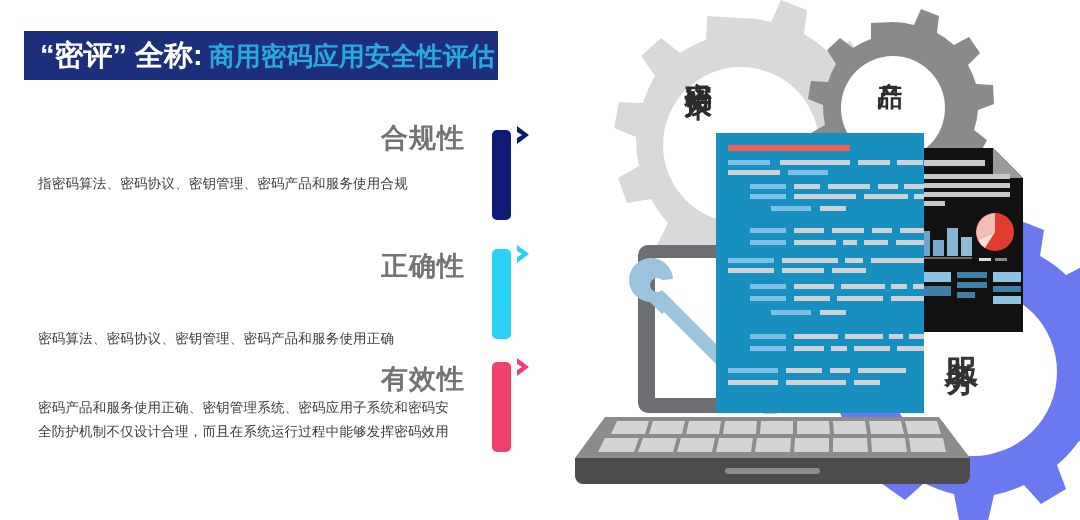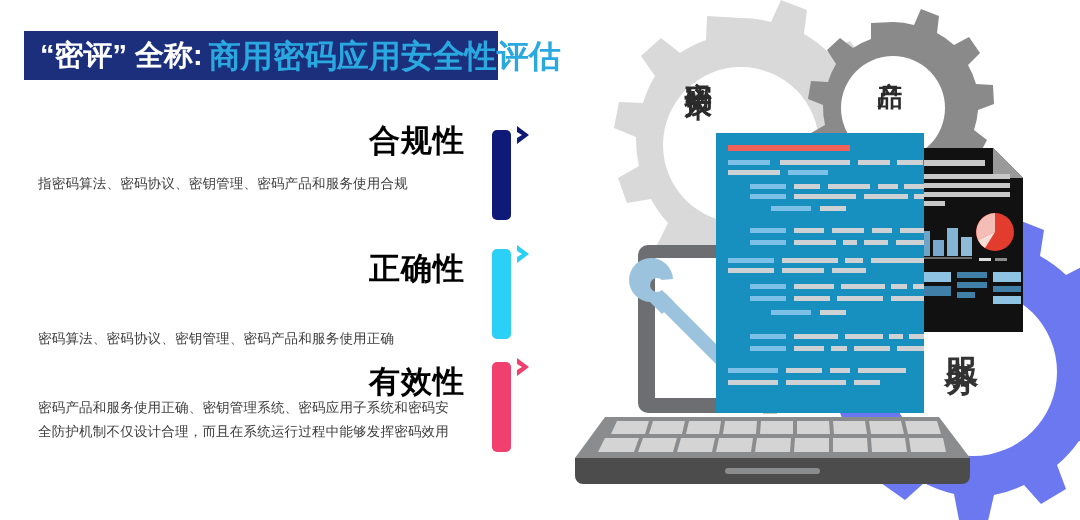--- a/index.html
+++ b/index.html
@@ -18,29 +18,29 @@
     background:#1c2f7c;
     display:flex;align-items:center;
     padding-left:16px;box-sizing:border-box;
     white-space:nowrap;
   }
   .banner .b-white{
     color:#ffffff;font-size:29px;font-weight:bold;letter-spacing:0px;
     line-height:1;
   }
   .banner .b-cyan{
-    color:#2aa9e0;font-size:32px;font-weight:bold;letter-spacing:0px;
+    color:#2aa9e0;font-size:26px;font-weight:bold;letter-spacing:0px;
     line-height:1;margin-left:6px;
   }
 
   
   .item{position:absolute;left:0;width:545px;}
   .item-head{
     position:absolute;right:80px;
-    color:#000000;font-size:31px;font-weight:bold;
+    color:#737373;font-size:27px;font-weight:bold;
     letter-spacing:1px;line-height:1;
     text-align:right;white-space:nowrap;
   }
   .item-body{
     position:absolute;left:38px;
     color:#3c3c3c;font-size:13.5px;line-height:24px;
     letter-spacing:.2px;
     white-space:pre-line;
   }
   

